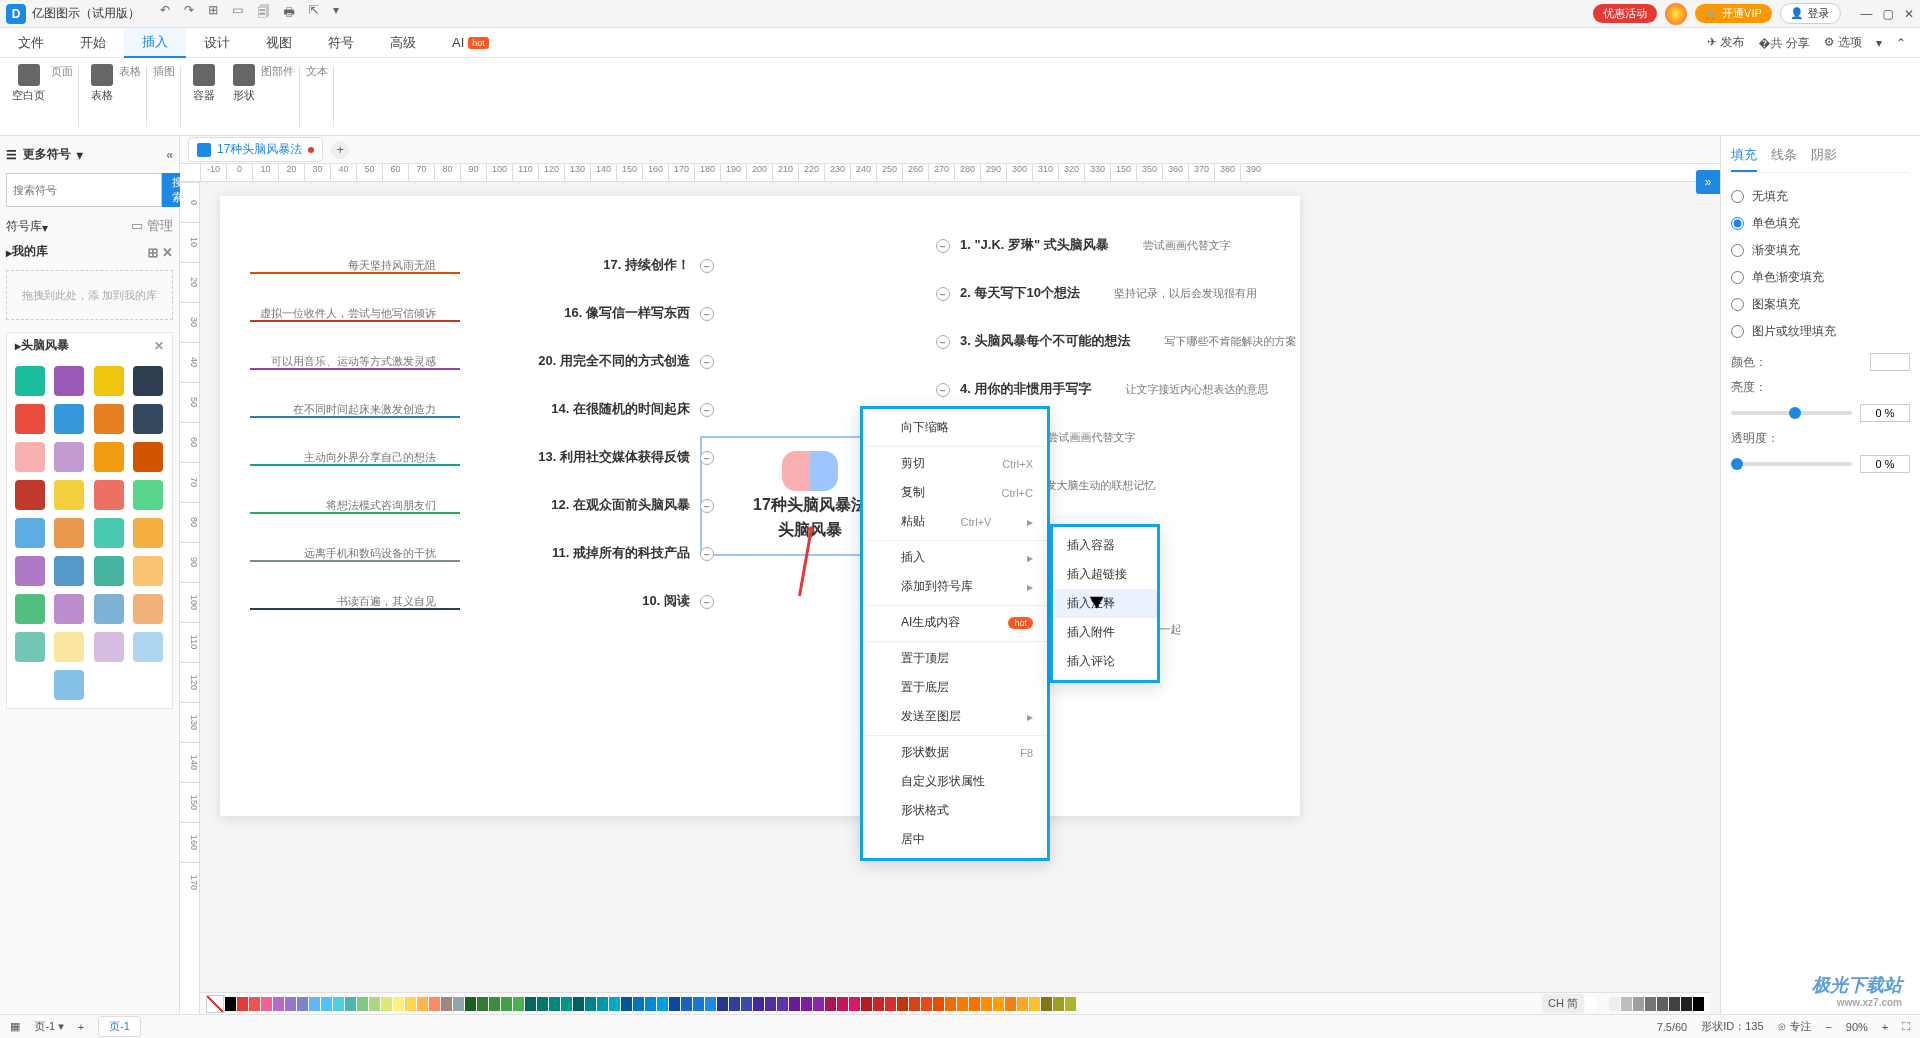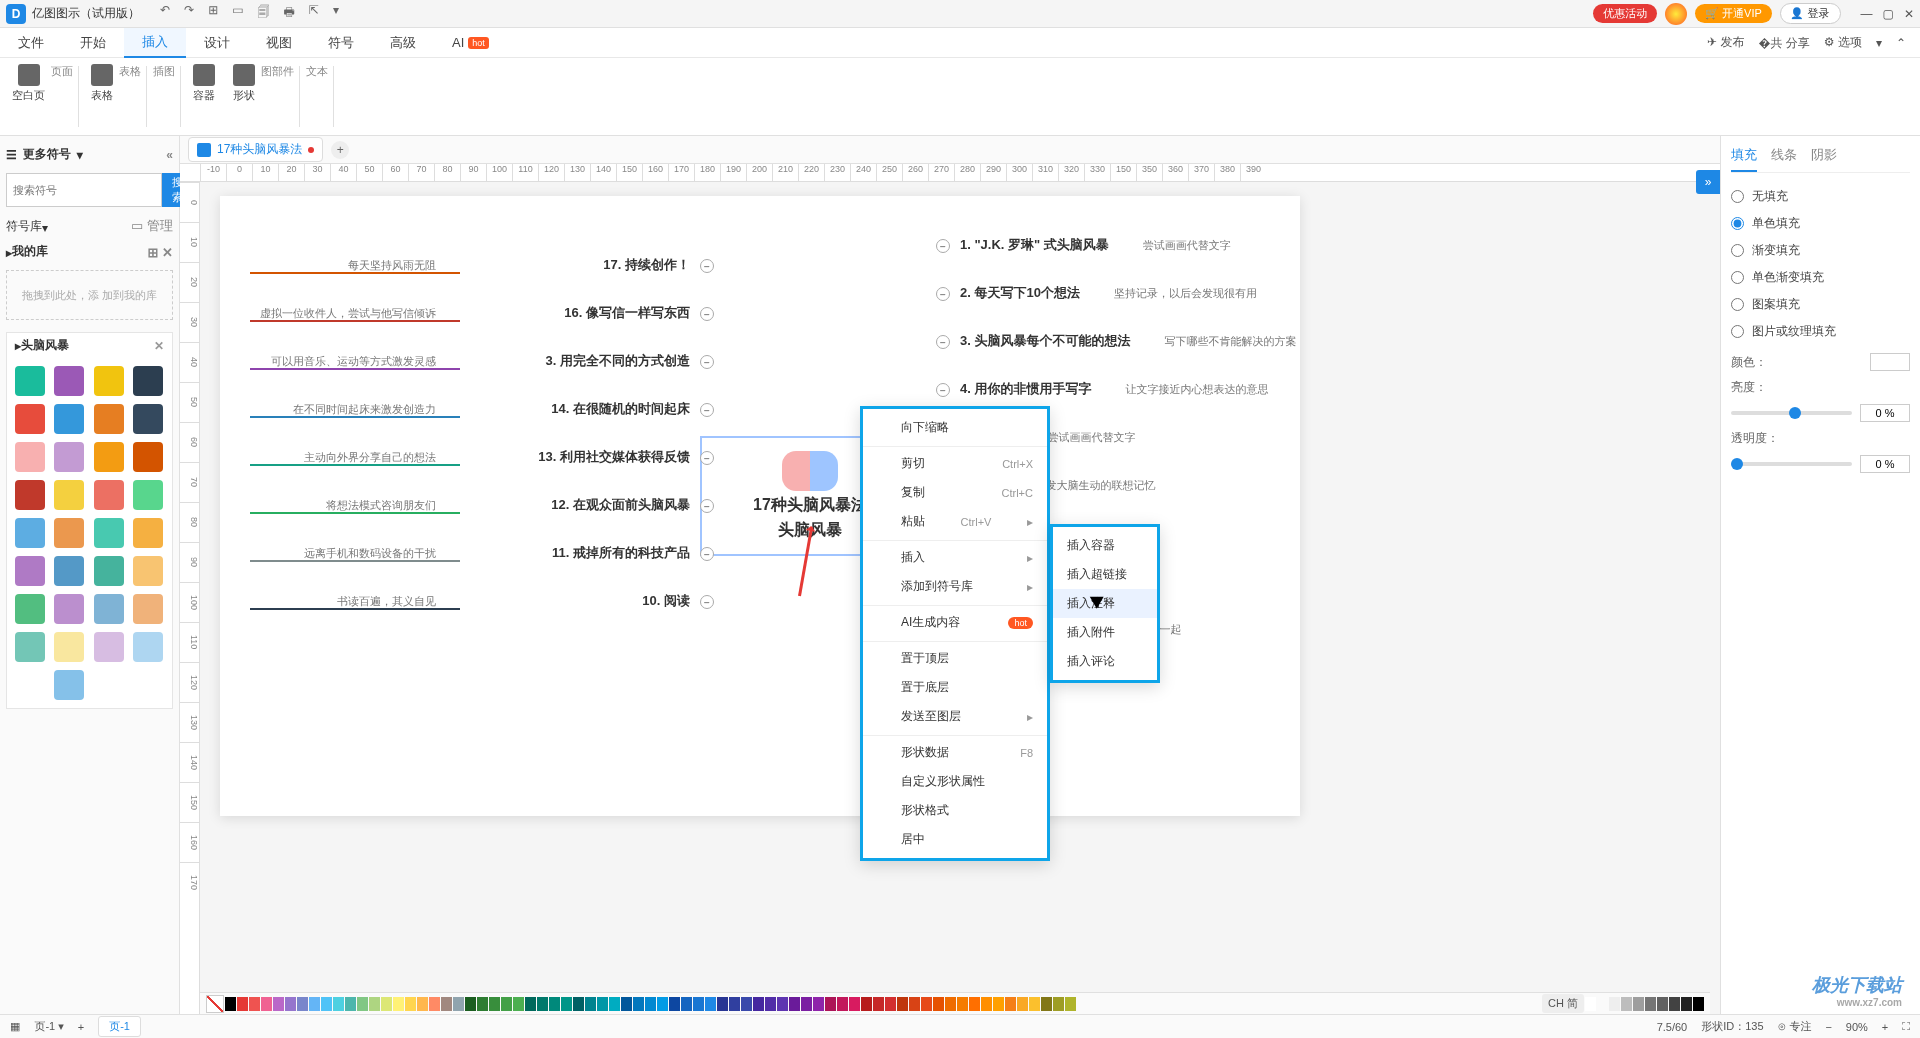--- a/index.html
+++ b/index.html
@@ -360,21 +360,21 @@
               <div class="br"></div>
             </div>
           <div class="ct">17种头脑风暴法</div>
           <div class="ct">头脑风暴</div>
         </div>
         <div id="branches">
             <div class="branch lbranch" style="left: 250px; top: 60px; text-align: right; width: 220px;"><span>17. 持续创作！</span><span class="btn">−</span><span class="sub">每天坚持风雨无阻</span></div>
             <div class="wire" style="left: 30px; top: 76px; width: 210px; border-color: rgb(211, 84, 0);"></div>
             <div class="branch lbranch" style="left: 250px; top: 108px; text-align: right; width: 220px;"><span>16. 像写信一样写东西</span><span class="btn">−</span><span class="sub">虚拟一位收件人，尝试与他写信倾诉</span></div>
             <div class="wire" style="left: 30px; top: 124px; width: 210px; border-color: rgb(192, 57, 43);"></div>
-            <div class="branch lbranch" style="left: 250px; top: 156px; text-align: right; width: 220px;"><span>3. 用完全不同的方式创造</span><span class="btn">−</span><span class="sub">可以用音乐、运动等方式激发灵感</span></div>
+            <div class="branch lbranch" style="left: 250px; top: 156px; text-align: right; width: 220px;"><span>20. 用完全不同的方式创造</span><span class="btn">−</span><span class="sub">可以用音乐、运动等方式激发灵感</span></div>
             <div class="wire" style="left: 30px; top: 172px; width: 210px; border-color: rgb(142, 68, 173);"></div>
             <div class="branch lbranch" style="left: 250px; top: 204px; text-align: right; width: 220px;"><span>14. 在很随机的时间起床</span><span class="btn">−</span><span class="sub">在不同时间起床来激发创造力</span></div>
             <div class="wire" style="left: 30px; top: 220px; width: 210px; border-color: rgb(41, 128, 185);"></div>
             <div class="branch lbranch" style="left: 250px; top: 252px; text-align: right; width: 220px;"><span>13. 利用社交媒体获得反馈</span><span class="btn">−</span><span class="sub">主动向外界分享自己的想法</span></div>
             <div class="wire" style="left: 30px; top: 268px; width: 210px; border-color: rgb(22, 160, 133);"></div>
             <div class="branch lbranch" style="left: 250px; top: 300px; text-align: right; width: 220px;"><span>12. 在观众面前头脑风暴</span><span class="btn">−</span><span class="sub">将想法模式咨询朋友们</span></div>
             <div class="wire" style="left: 30px; top: 316px; width: 210px; border-color: rgb(39, 174, 96);"></div>
             <div class="branch lbranch" style="left: 250px; top: 348px; text-align: right; width: 220px;"><span>11. 戒掉所有的科技产品</span><span class="btn">−</span><span class="sub">远离手机和数码设备的干扰</span></div>
             <div class="wire" style="left: 30px; top: 364px; width: 210px; border-color: rgb(127, 140, 141);"></div>
             <div class="branch lbranch" style="left: 250px; top: 396px; text-align: right; width: 220px;"><span>10. 阅读</span><span class="btn">−</span><span class="sub">书读百遍，其义自见</span></div>

